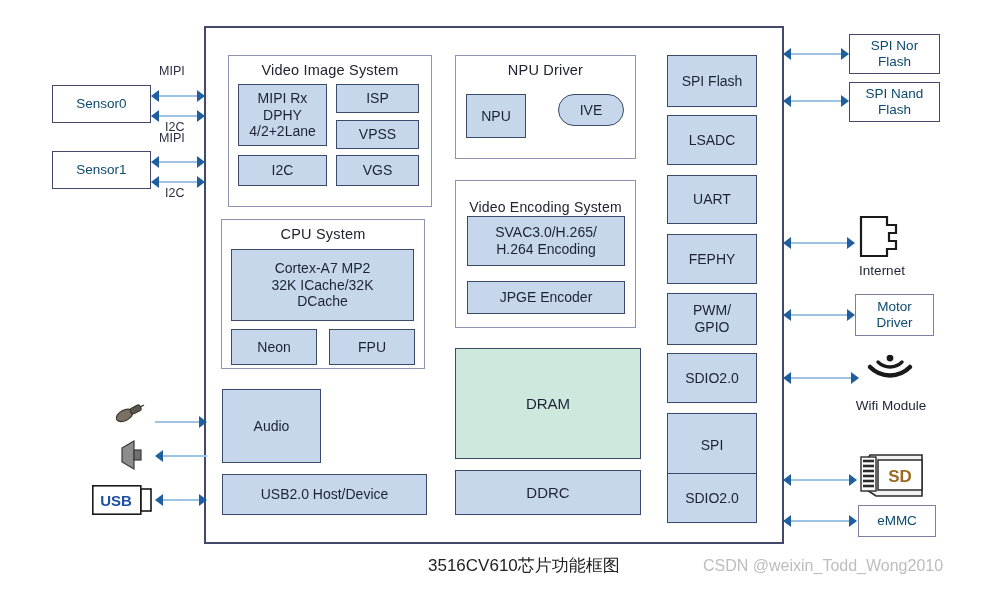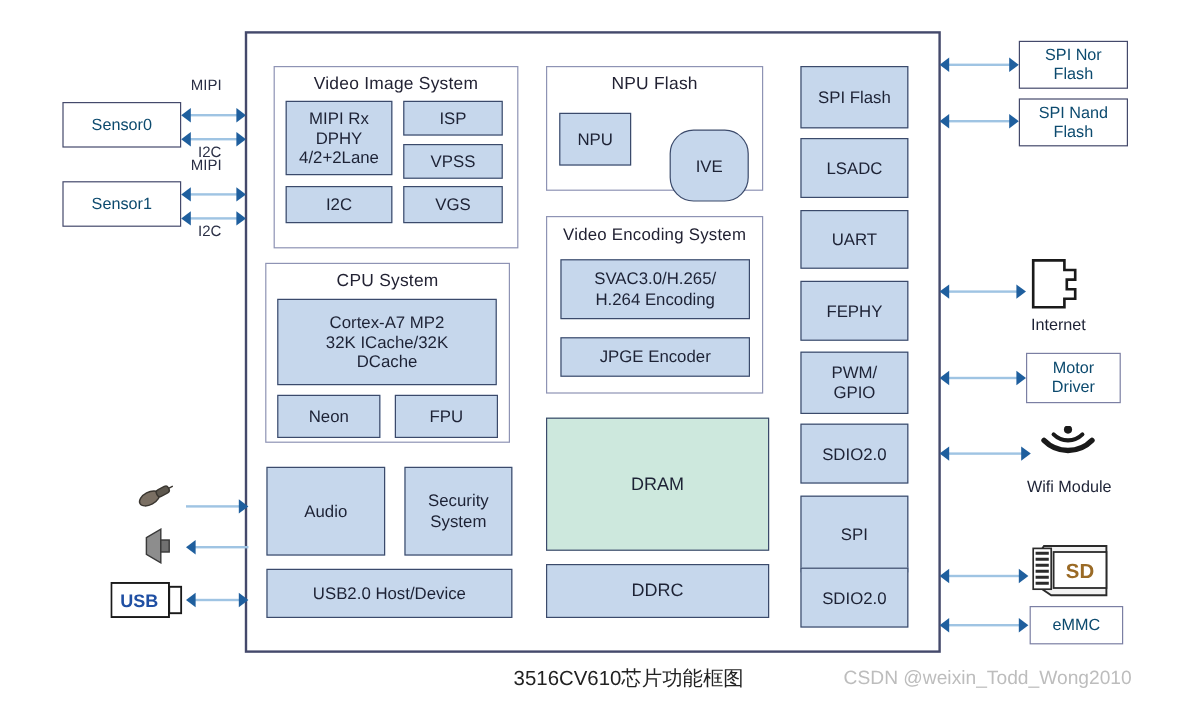--- a/index.html
+++ b/index.html
@@ -95,35 +95,33 @@
   <div class="abs group" style="left:221px;top:219px;width:204px;height:150px;">
     <div class="group-title" style="margin-top:6px;">CPU System</div>
   </div>
   <div class="abs blk" style="left:231px;top:249px;width:183px;height:72px;white-space:pre-line;">Cortex-A7 MP2
 32K ICache/32K
 DCache</div>
   <div class="abs blk" style="left:231px;top:329px;width:86px;height:36px;">Neon</div>
   <div class="abs blk" style="left:329px;top:329px;width:86px;height:36px;">FPU</div>
 
   <div class="abs group" style="left:455px;top:55px;width:181px;height:104px;">
-    <div class="group-title" style="margin-top:6px;">NPU Flash</div>
+    <div class="group-title" style="margin-top:6px;">NPU Driver</div>
   </div>
   <div class="abs blk" style="left:466px;top:94px;width:60px;height:44px;">NPU</div>
-  <div class="abs blk" style="left:558px;top:108px;width:66px;height:60px;border-radius:20px;">IVE</div>
+  <div class="abs blk" style="left:558px;top:94px;width:66px;height:32px;border-radius:20px;">IVE</div>
 
   <div class="abs group" style="left:455px;top:180px;width:181px;height:148px;">
-    <div class="group-title" style="margin-top:6px;font-size:14px;">Video Encoding System</div>
+    <div class="group-title" style="margin-top:18px;font-size:14px;">Video Encoding System</div>
   </div>
   <div class="abs blk" style="left:467px;top:216px;width:158px;height:50px;white-space:pre-line;">SVAC3.0/H.265/
 H.264 Encoding</div>
   <div class="abs blk" style="left:467px;top:281px;width:158px;height:33px;">JPGE Encoder</div>
 
   <div class="abs blk" style="left:222px;top:389px;width:99px;height:74px;">Audio</div>
-  <div class="abs blk" style="left:337px;top:389px;width:90px;height:74px;white-space:pre-line;">Security
-System</div>
   <div class="abs blk" style="left:222px;top:474px;width:205px;height:41px;">USB2.0 Host/Device</div>
 
   <div class="abs blk green" style="left:455px;top:348px;width:186px;height:111px;font-size:15px;">DRAM</div>
   <div class="abs blk" style="left:455px;top:470px;width:186px;height:45px;font-size:15px;">DDRC</div>
 
   <div class="abs blk" style="left:667px;top:55px;width:90px;height:52px;">SPI Flash</div>
   <div class="abs blk" style="left:667px;top:115px;width:90px;height:50px;">LSADC</div>
   <div class="abs blk" style="left:667px;top:175px;width:90px;height:49px;">UART</div>
   <div class="abs blk" style="left:667px;top:293px;width:90px;height:52px;white-space:pre-line;">PWM/
 GPIO</div>

